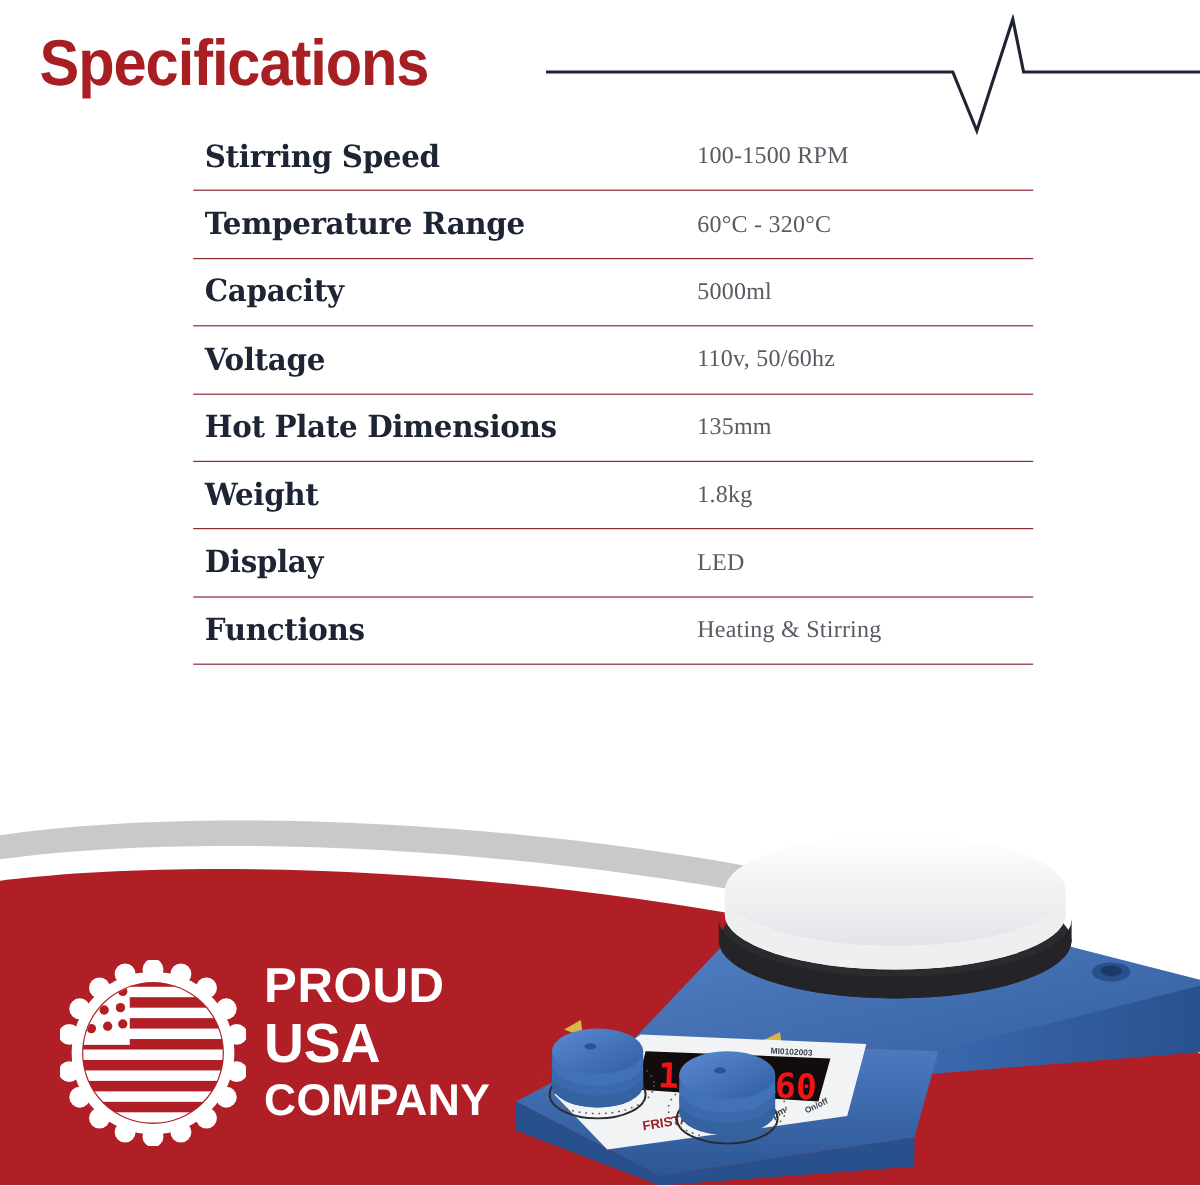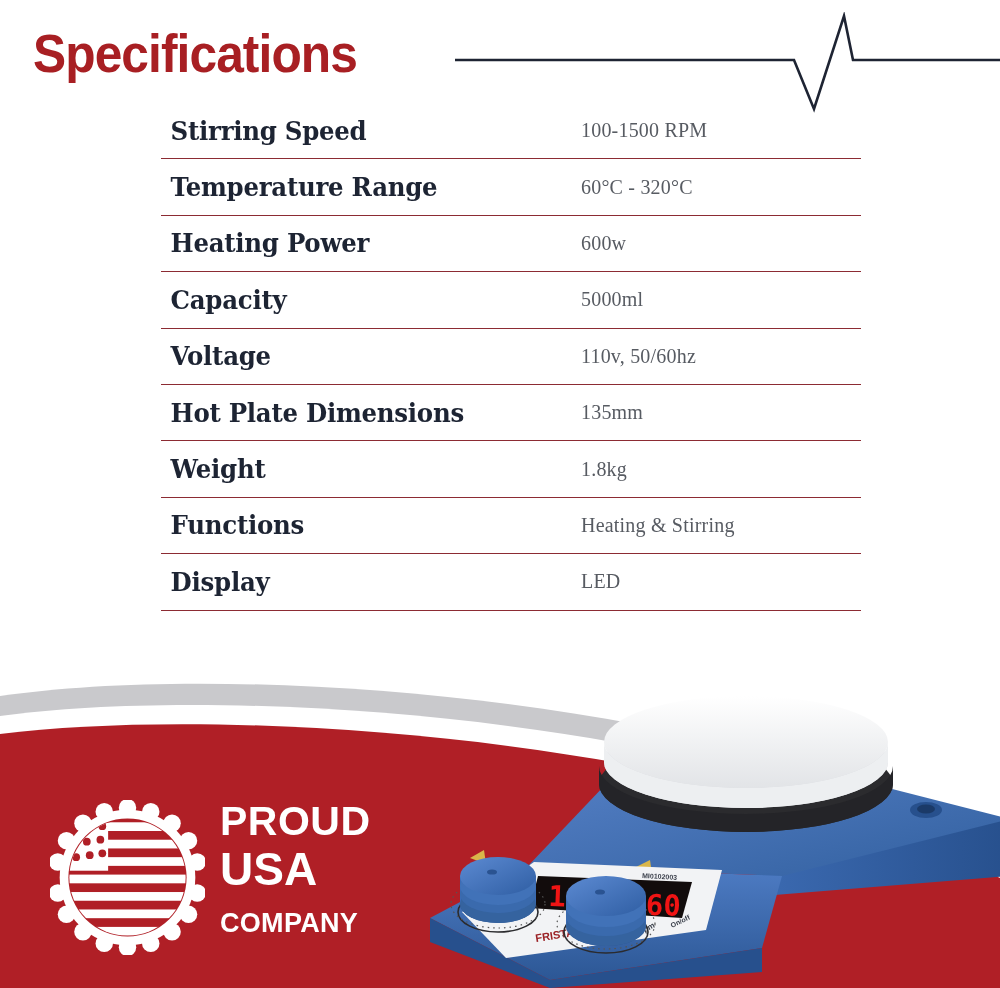--- a/index.html
+++ b/index.html
@@ -68,21 +68,21 @@
   .badge-stamp{position:absolute;left:8px;top:5px;width:155px;height:155px;}
   .badge-text{
     position:absolute;left:178px;top:6px;width:230px;
     font-family:"Liberation Sans", sans-serif;
     font-weight:bold;
     color:#ffffff;
     line-height:1;
   }
   .badge-text .l1{font-size:41px;letter-spacing:0.5px;}
   .badge-text .l2{font-size:46px;letter-spacing:0px;margin-top:4px;}
-  .badge-text .l3{font-size:27px;letter-spacing:0.3px;margin-top:18px;}
+  .badge-text .l3{font-size:37px;letter-spacing:0.3px;margin-top:6px;}
 
   
   .product{position:absolute;left:410px;top:680px;width:600px;height:308px;}
   .product svg{position:absolute;left:0;top:0;}
   .led-text{
     font-family:"DejaVu Sans Mono", monospace;
     font-weight:bold;
     fill:#F01414;
   }
   .brand-text{
@@ -113,24 +113,20 @@
     <div class="spec-row">
       <div class="spec-label">Stirring Speed</div>
       <div class="spec-value">100-1500 RPM</div>
     </div>
 
     <div class="spec-row">
       <div class="spec-label">Temperature Range</div>
       <div class="spec-value">60°C - 320°C</div>
     </div>
 
-    <div class="spec-row">
-      <div class="spec-label">Heating Power</div>
-      <div class="spec-value">600w</div>
-    </div>
 
     <div class="spec-row">
       <div class="spec-label">Capacity</div>
       <div class="spec-value">5000ml</div>
     </div>
 
     <div class="spec-row">
       <div class="spec-label">Voltage</div>
       <div class="spec-value">110v, 50/60hz</div>
     </div>
@@ -140,27 +136,27 @@
       <div class="spec-value">135mm</div>
     </div>
 
 
     <div class="spec-row">
       <div class="spec-label">Weight</div>
       <div class="spec-value">1.8kg</div>
     </div>
 
     <div class="spec-row">
+      <div class="spec-label">Display</div>
+      <div class="spec-value">LED</div>
+    </div>
+
+    <div class="spec-row">
       <div class="spec-label">Functions</div>
       <div class="spec-value">Heating &amp; Stirring</div>
-    </div>
-
-    <div class="spec-row">
-      <div class="spec-label">Display</div>
-      <div class="spec-value">LED</div>
     </div>
 
   </div>
 
   <div class="bottom">
     <svg width="1000" height="328" viewBox="0 0 1000 328">
 
       <path d="M0,36 C190,8 520,28 760,92 C870,122 950,152 1000,176 L1000,328 L0,328 Z" fill="#C9C9CC"></path>
 
       <path d="M0,56 C190,30 520,50 760,114 C870,144 950,174 1000,198 L1000,328 L0,328 Z" fill="#FFFFFF"></path>

